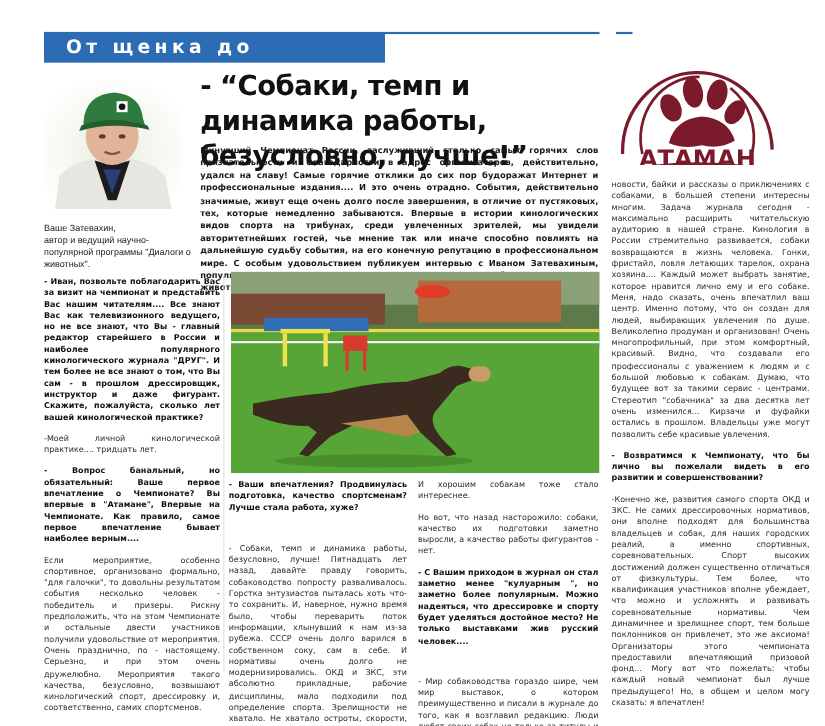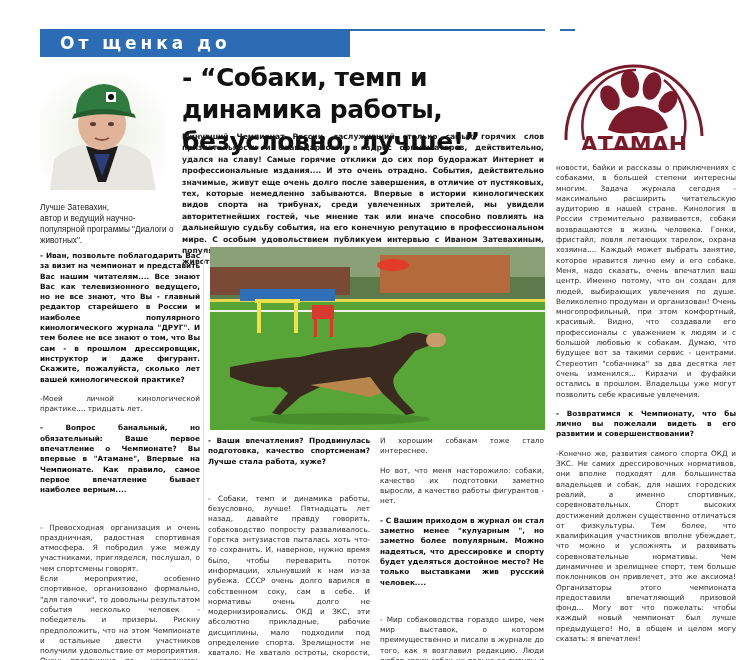--- a/index.html
+++ b/index.html
@@ -73,21 +73,21 @@
     <ellipse cx="86" cy="44" rx="9" ry="14" fill="#7a1a2a" transform="rotate(-10 86 44)"></ellipse>
     <ellipse cx="108" cy="46" rx="9" ry="14" fill="#7a1a2a" transform="rotate(15 108 46)"></ellipse>
     <ellipse cx="124" cy="62" rx="8" ry="12" fill="#7a1a2a" transform="rotate(35 124 62)"></ellipse>
     <path d="M64 90 Q70 68 94 66 Q118 68 124 88 Q110 96 94 92 Q78 96 64 90 Z" fill="#7a1a2a"></path>
     <text x="90" y="112" text-anchor="middle" font-family="DejaVu Sans, sans-serif" font-weight="bold" font-size="22" fill="#7a1a2a">АТАМАН</text>
     <path d="M10 118 Q90 100 172 118" stroke="#7a1a2a" stroke-width="3" fill="none"></path>
   </svg>
 </div>
 
 <div class="caption">
-  <div>Лучше Затевахин,</div>
+  <div>Ваше Затевахин,</div>
   <div>автор и ведущий научно-популярной программы "Диалоги о животных".</div>
 </div>
 
 <div class="lead">Минувший Чемпионат России,  заслуживший столько самых горячих слов признательности и благодарности в адрес организаторов, действительно, удался на славу! Самые горячие отклики до сих пор будоражат Интернет и профессиональные издания.... И это очень отрадно. События, действительно значимые, живут еще очень долго после завершения, в отличие от пустяковых, тех, которые немедленно забываются. Впервые в истории кинологических видов спорта на трибунах, среди увлеченных зрителей, мы увидели авторитетнейших гостей, чье мнение так или иначе способно повлиять на дальнейшую судьбу события, на его конечную репутацию в профессиональном мире. С особым удовольствием публикуем интервью с Иваном Затевахиным, популярным телеведущим, автором передач "Диалоги о рыбалке", " Диалоги о животных".</div>
 
 <div class="vline"></div>
 
 <div class="photo-dog">
   <svg width="335" height="183" viewBox="0 0 335 183">
     <rect width="335" height="70" fill="#5d7a4a"></rect>
@@ -109,34 +109,33 @@
     <path d="M100 138 Q130 134 160 130 L172 146 L160 150 Z" fill="#b8864a"></path>
     <rect x="216" y="86" width="20" height="14" rx="7" fill="#c99a6a"></rect>
     <ellipse cx="130" cy="172" rx="90" ry="6" fill="#3f7f28" opacity="0.6"></ellipse>
   </svg>
 </div>
 
 <div class="col col-left">
   <p class="q">- Иван, позвольте поблагодарить Вас за визит на чемпионат и представить Вас нашим читателям.... Все знают Вас как телевизионного ведущего, но не все знают, что Вы - главный редактор старейшего в России и наиболее популярного кинологического журнала "ДРУГ". И тем более не все знают о том, что Вы сам - в прошлом дрессировщик, инструктор и даже фигурант. Скажите, пожалуйста, сколько лет вашей кинологической практике?</p>
   <p>-Моей личной кинологической практике.... тридцать лет.</p>
   <p class="q">- Вопрос банальный, но обязательный: Ваше первое впечатление о Чемпионате? Вы впервые в "Атамане", Впервые на Чемпионате. Как правило, самое первое впечатление бывает наиболее верным....</p>
-  <p class="tight">- Превосходная организация и очень праздничная, радостная спортивная атмосфера. Я побродил уже между участниками, пригляделся, послушал, о чем спортсмены говорят.</p>
   <p>Если мероприятие, особенно спортивное, организовано формально, "для галочки", то довольны результатом события несколько человек - победитель и призеры. Рискну предположить, что на этом Чемпионате и остальные двести участников получили удовольствие от мероприятия. Очень празднично, по - настоящему. Серьезно, и при этом очень дружелюбно. Мероприятия такого качества, безусловно, возвышают кинологический спорт, дрессировку и, соответственно, самих спортсменов.</p>
 
 </div>
 
 <div class="col col-mid1">
   <p class="q">- Ваши впечатления? Продвинулась подготовка, качество спортсменам? Лучше стала работа, хуже?</p>
   <p class="tight">- Собаки, темп и динамика работы, безусловно, лучше! Пятнадцать лет назад, давайте правду говорить, собаководство попросту разваливалось. Горстка энтузиастов пыталась хоть что-то сохранить. И, наверное, нужно время было, чтобы переварить поток информации, хлынувший к нам из-за рубежа. СССР очень долго варился в собственном соку, сам в себе. И нормативы очень долго не модернизировались. ОКД и ЗКС, эти абсолютно прикладные, рабочие дисциплины, мало подходили под определение спорта. Зрелищности не хватало. Не хватало остроты, скорости, темпа...соревновательности.</p>
   <p>Современное спортивное задержание частично заимствованно из IPO. И зрителям стало интереснее, и спортсменам труднее и интереснее.</p>
 </div>
 
 <div class="col col-mid2">
   <p>И хорошим собакам тоже стало интереснее.</p>
-  <p>Но вот, что меня насторожило: собаки, качество их подготовки заметно выросли, а качество работы фигурантов - нет.</p>
+  <p>Но вот, что назад насторожило: собаки, качество их подготовки заметно выросли, а качество работы фигурантов - нет.</p>
   <p class="q">- С Вашим приходом в журнал он стал заметно менее "кулуарным ", но заметно более популярным. Можно надеяться, что дрессировке и спорту будет уделяться достойное место? Не только выставками жив русский человек....</p>
   <p class="tight">- Мир собаководства гораздо шире, чем мир выставок, о котором преимущественно и писали в журнале до того, как я возглавил редакцию. Люди любят своих собак не только за титулы и настоящих любителей намного больше, чем поклонников выставок.</p>
 
 </div>
 
 <div class="col col-right">
   <p>новости, байки и рассказы о приключениях с собаками, в большей степени интересны многим. Задача журнала сегодня - максимально расширить читательскую аудиторию в нашей стране. Кинология в России стремительно развивается, собаки возвращаются в жизнь человека. Гонки, фристайл, ловля летающих тарелок, охрана хозяина.... Каждый может выбрать занятие, которое нравится лично ему и его собаке. Меня, надо сказать, очень впечатлил ваш центр. Именно потому, что он создан для людей, выбирающих увлечения по душе. Великолепно продуман и организован! Очень многопрофильный, при этом комфортный, красивый. Видно, что создавали его профессионалы с уважением к людям и с большой любовью к собакам. Думаю, что будущее вот за такими сервис - центрами. Стереотип "собачника" за два десятка лет очень изменился... Кирзачи и фуфайки остались в прошлом. Владельцы уже могут позволить себе красивые увлечения.</p>
   <p class="q">- Возвратимся к Чемпионату, что бы лично вы пожелали видеть в его развитии и совершенствовании?</p>
   <p>-Конечно же, развития самого спорта ОКД и ЗКС. Не самих дрессировочных нормативов, они вполне подходят для большинства владельцев и собак, для наших городских реалий, а именно спортивных, соревновательных. Спорт высоких достижений должен существенно отличаться от физкультуры. Тем более, что квалификация участников вполне убеждает, что можно и усложнять и развивать соревновательные нормативы. Чем динамичнее и зрелищнее спорт, тем больше поклонников он привлечет, это же аксиома! Организаторы этого чемпионата предоставили впечатляющий призовой фонд... Могу вот что пожелать: чтобы каждый новый чемпионат был лучше предыдущего! Но, в общем и целом могу сказать: я впечатлен!</p>
 </div>

